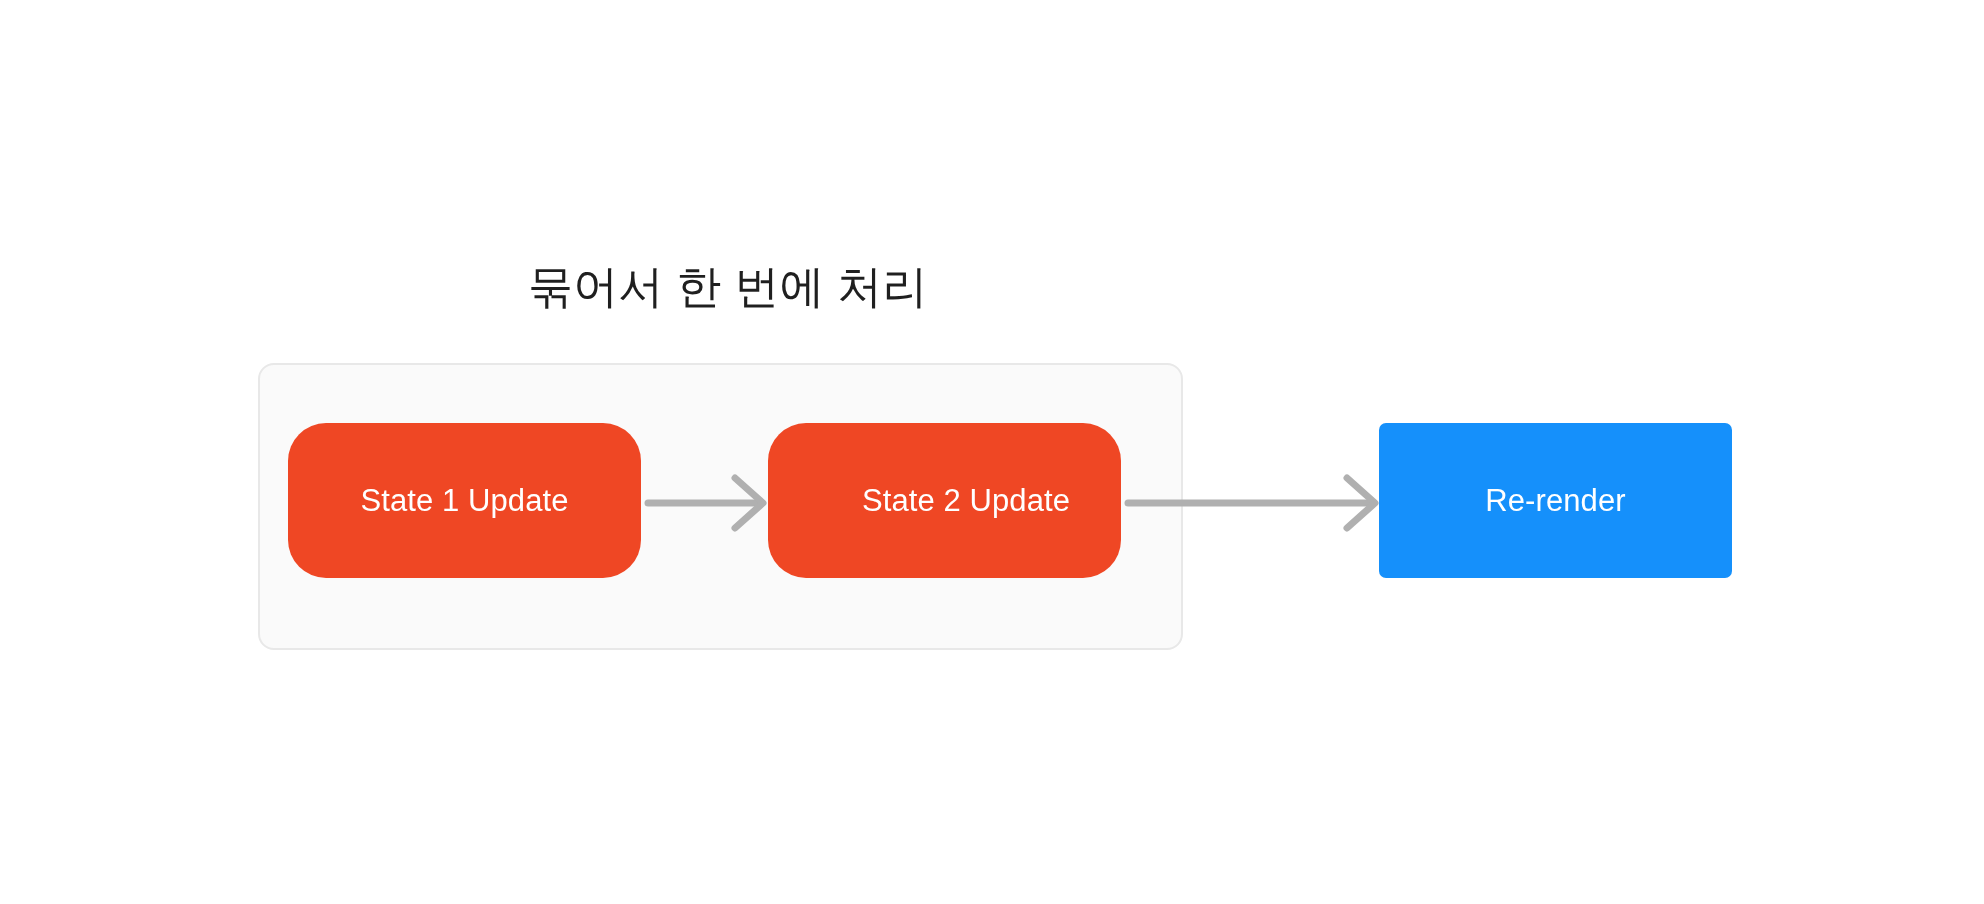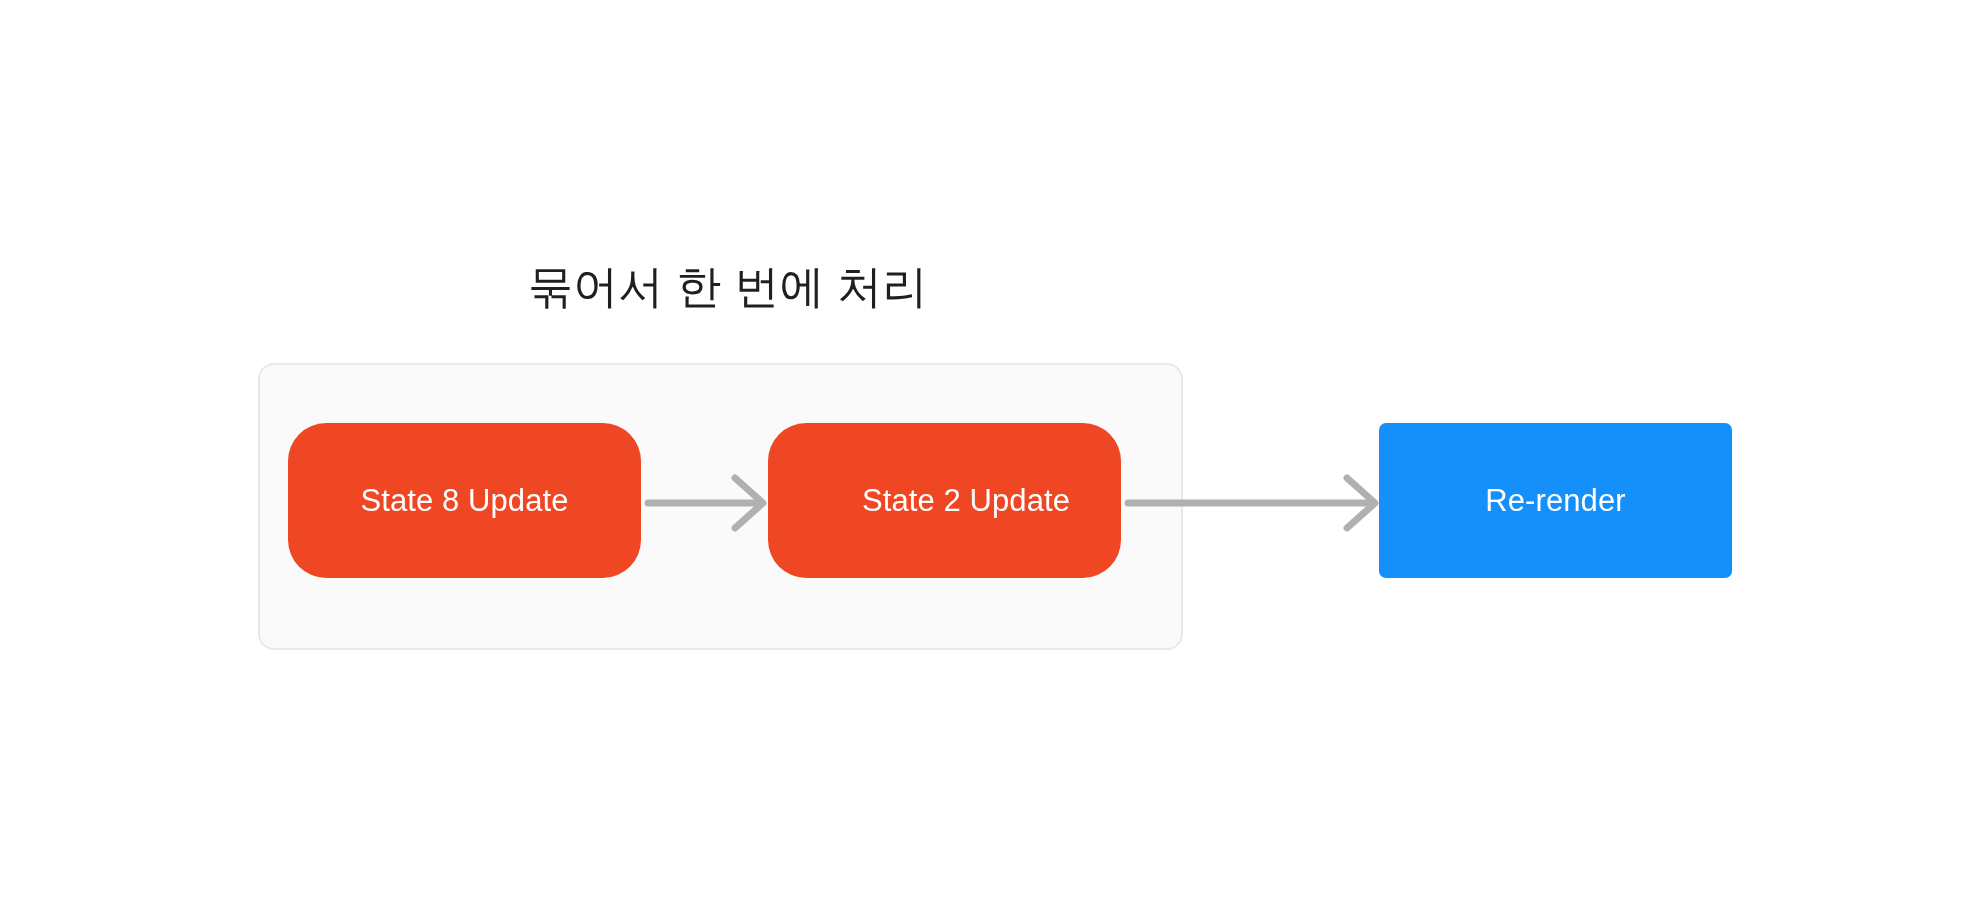--- a/index.html
+++ b/index.html
@@ -115,21 +115,21 @@
 </head>
 <body>
 
 <div id="canvas">
 
   <div class="diagram-title">묶어서 한 번에 처리</div>
 
   <div class="batch-group"></div>
 
   <div class="node node-state1">
-    <span>State 8 Update</span>
+    <span>State 1 Update</span>
   </div>
 
   <div class="node node-state2">
     <span>State 2 Update</span>
   </div>
 
   <div class="node node-rerender">
     <span>Re-render</span>
   </div>
 

